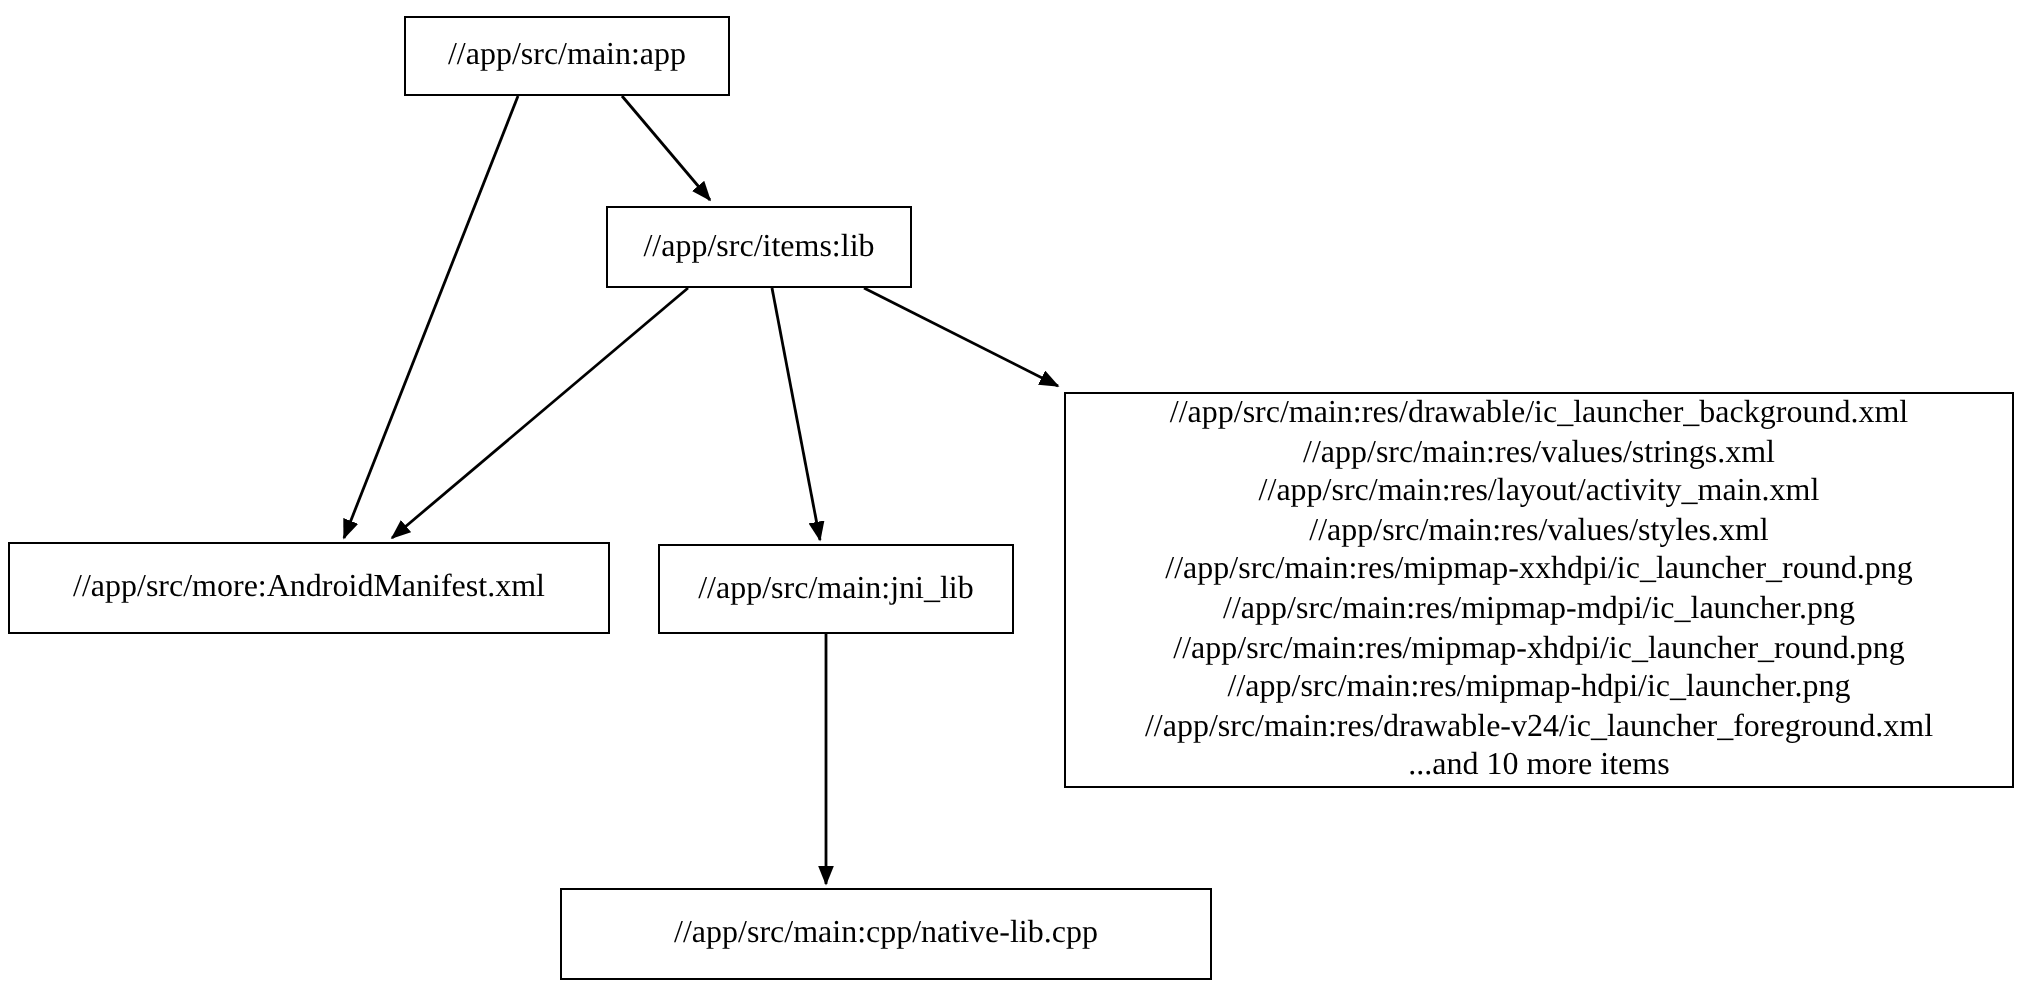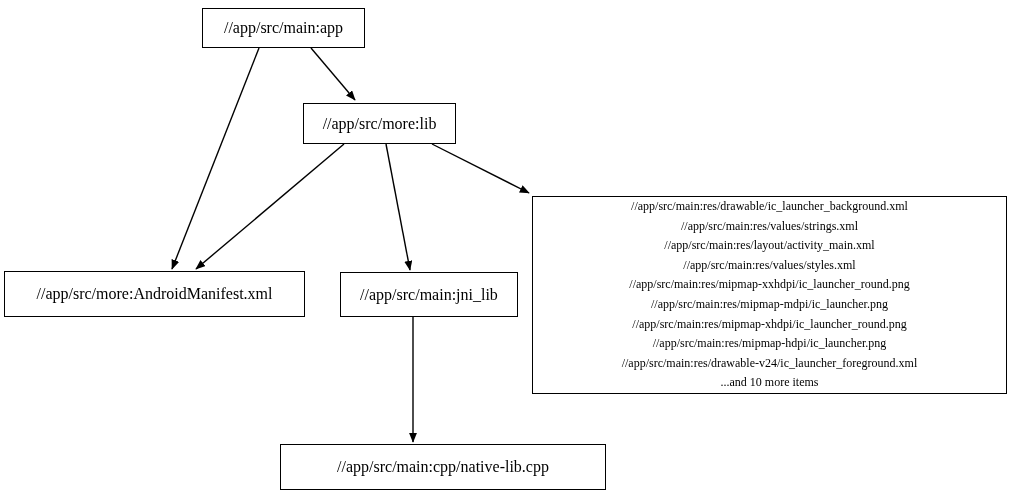--- a/index.html
+++ b/index.html
@@ -34,21 +34,21 @@
     justify-content: flex-start;
     text-align: center;
     color: #000000;
     font-size: 16px;
     line-height: 1.0;
     white-space: nowrap;
   }
   .node.multiline {
     white-space: normal;
     line-height: 19.6px;
-    font-size: 12px;
+    font-size: 16px;
     padding: 4px 6px;
   }
   .node-label {
     display: block;
     width: 100%;
   }
   .node.multiline .node-label {
     white-space: pre-line;
   }
 </style>
@@ -71,26 +71,26 @@
         <line x1="432" y1="144" x2="529" y2="193" stroke="#000000" stroke-width="1.4" marker-end="url(#arrowhead)"></line>
         <line x1="413" y1="317" x2="413" y2="442" stroke="#000000" stroke-width="1.4" marker-end="url(#arrowhead)"></line>
       </g>
   </svg>
 
   <div id="nodes-group">
       <div class="node" style="left: 202px; top: 8px; width: 163px; height: 40px; border-color: rgb(0, 0, 0); background: rgb(255, 255, 255);">
         <span class="node-label">//app/src/main:app</span>
       </div>
       <div class="node" style="left: 303px; top: 103px; width: 153px; height: 41px; border-color: rgb(0, 0, 0); background: rgb(255, 255, 255);">
-        <span class="node-label">//app/src/more:lib</span>
+        <span class="node-label">//app/src/items:lib</span>
       </div>
       <div class="node" style="left: 4px; top: 271px; width: 301px; height: 46px; border-color: rgb(0, 0, 0); background: rgb(255, 255, 255);">
         <span class="node-label">//app/src/more:AndroidManifest.xml</span>
       </div>
-      <div class="node" style="left: 340px; top: 272px; width: 178px; height: 45px; border-color: rgb(0, 0, 0); background: rgb(255, 255, 255);">
+      <div class="node" style="left: 329px; top: 272px; width: 178px; height: 45px; border-color: rgb(0, 0, 0); background: rgb(255, 255, 255);">
         <span class="node-label">//app/src/main:jni_lib</span>
       </div>
       <div class="node multiline" style="left: 532px; top: 196px; width: 475px; height: 198px; border-color: rgb(0, 0, 0); background: rgb(255, 255, 255);">
         <span class="node-label">//app/src/main:res/drawable/ic_launcher_background.xml
 //app/src/main:res/values/strings.xml
 //app/src/main:res/layout/activity_main.xml
 //app/src/main:res/values/styles.xml
 //app/src/main:res/mipmap-xxhdpi/ic_launcher_round.png
 //app/src/main:res/mipmap-mdpi/ic_launcher.png
 //app/src/main:res/mipmap-xhdpi/ic_launcher_round.png

